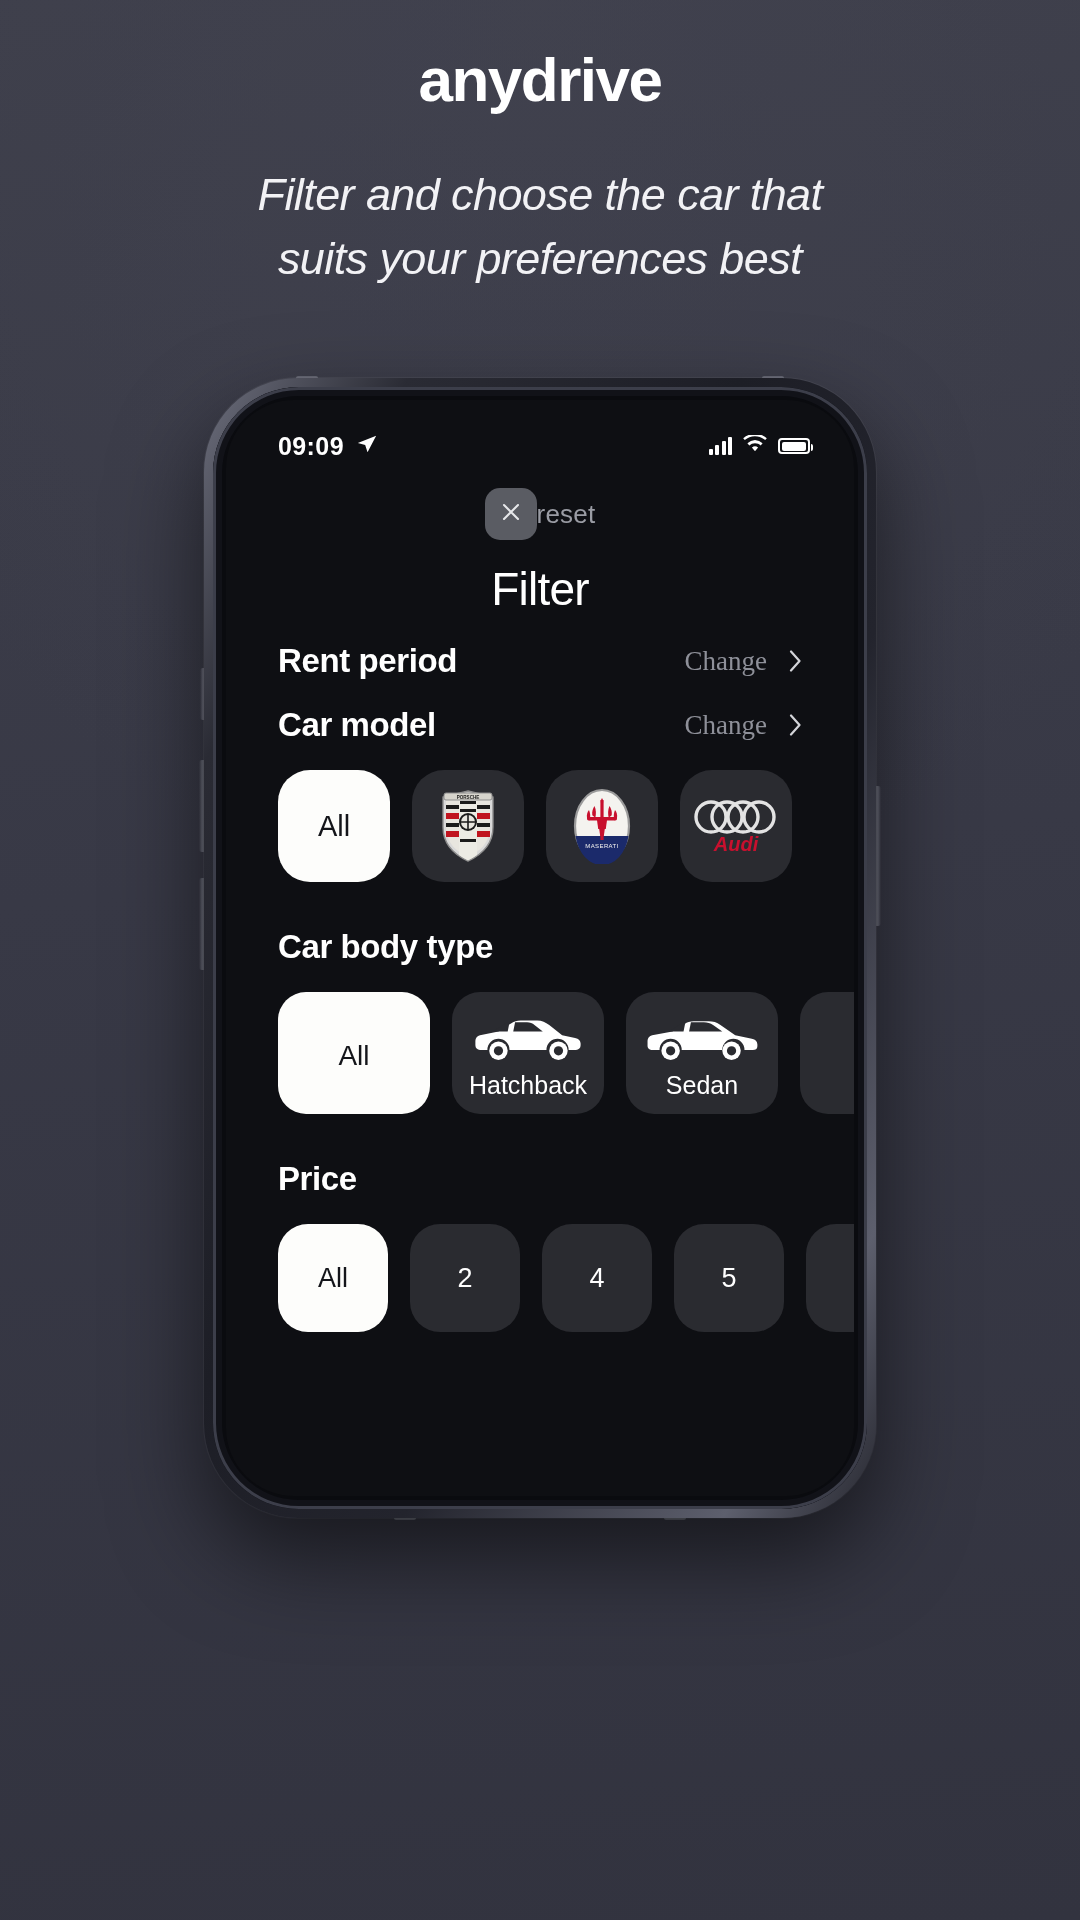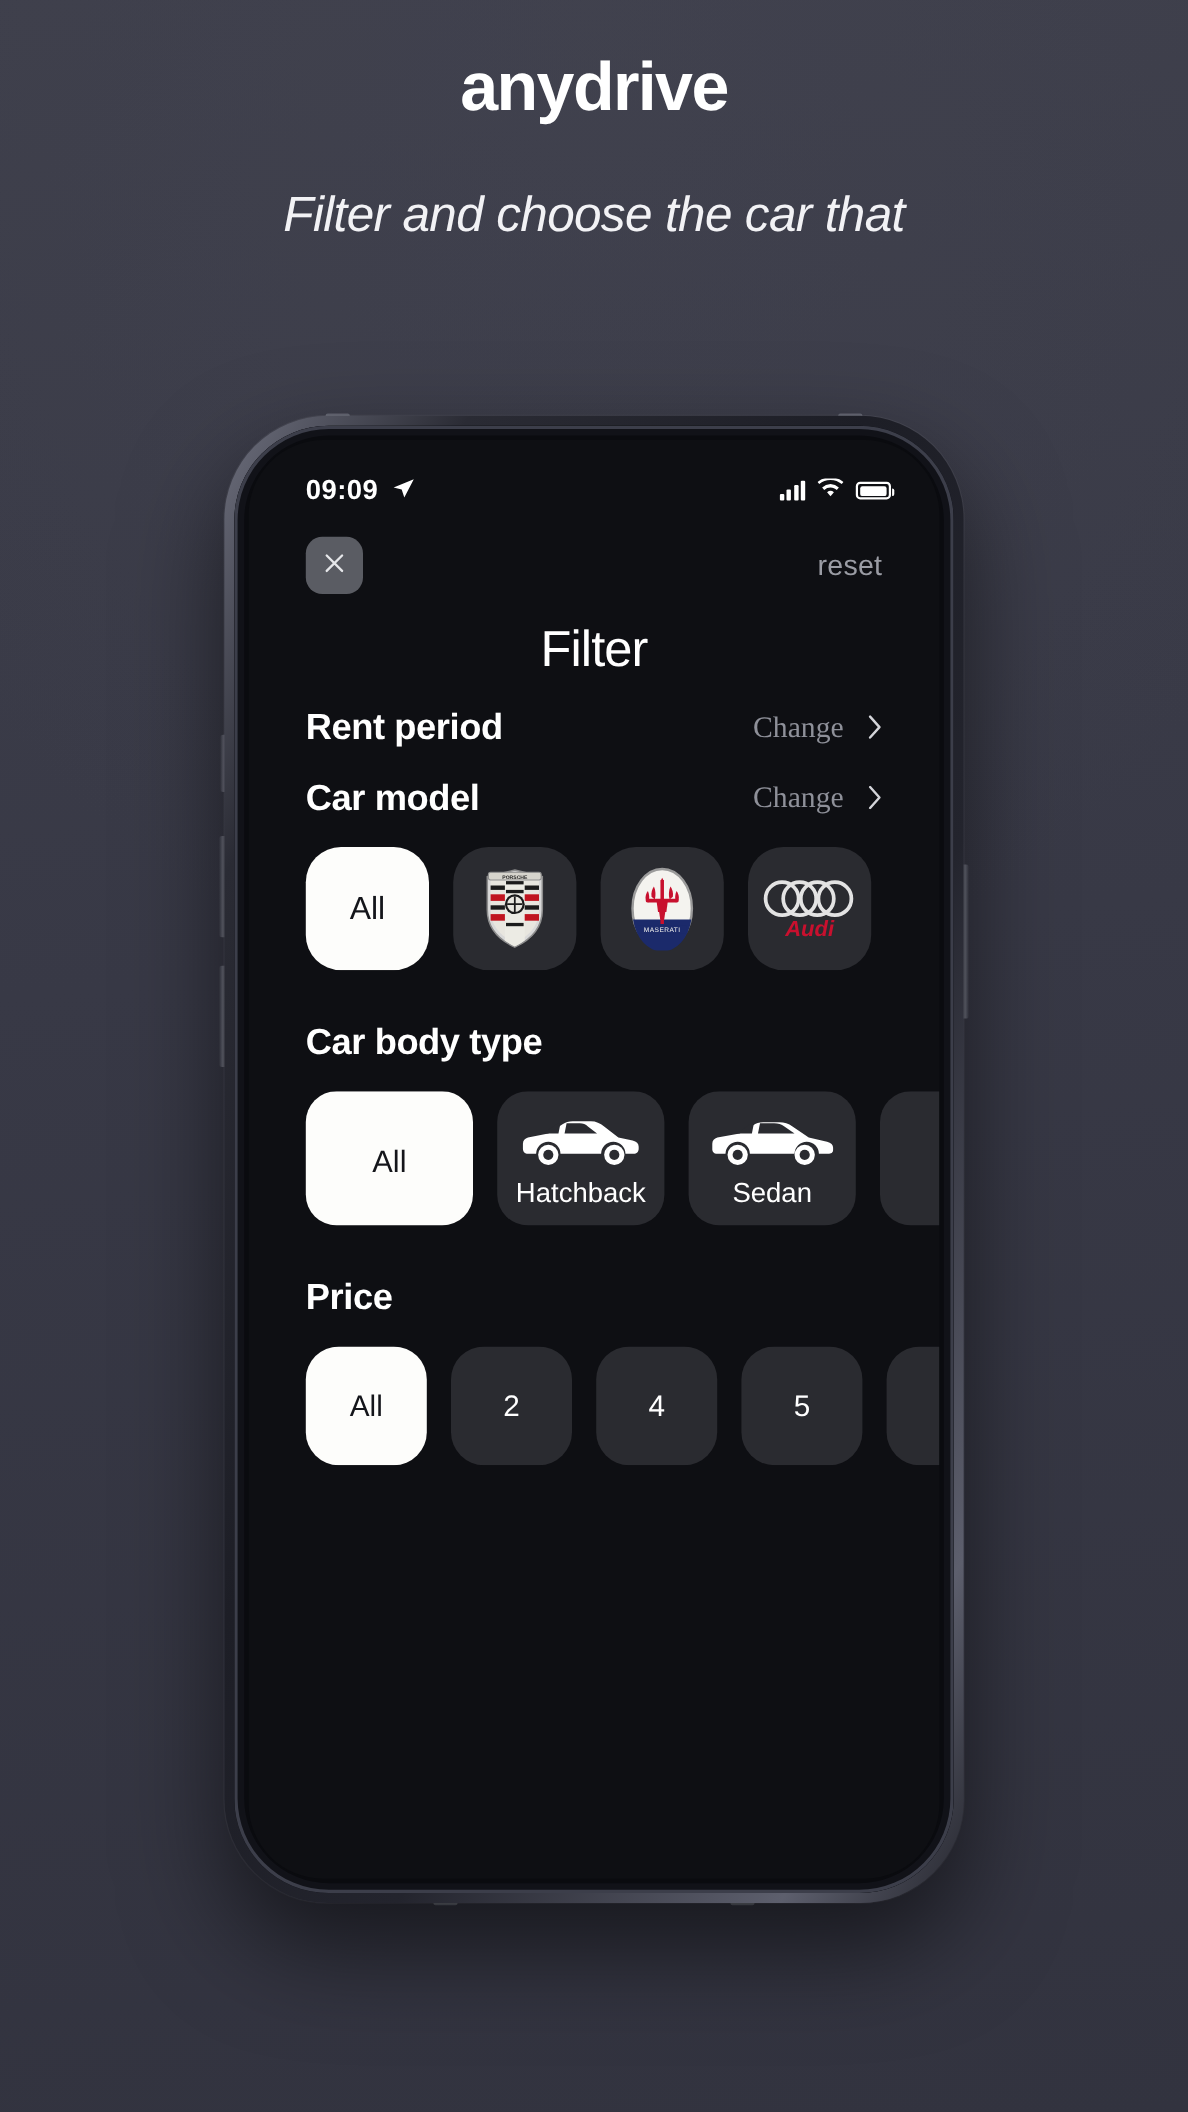--- a/index.html
+++ b/index.html
@@ -33,21 +33,21 @@
   }
   .hero-sub .l { display:block;font-style:italic; }
 
   
   .phone-wrap {
     position:absolute;
     left:50%;
     top:378px;
     transform:translateX(-50%);
     width:672px;
-    height:1352px;
+    height:1140px;
   }
   .phone-frame {
     position:absolute; inset:0;
     border-radius:94px;
     background:linear-gradient(118deg,#6d6f7d 0%,#2a2b34 16%,#1d1e26 42%,#23242d 63%,#63custom 63%,#5d5f6d 88%,#26272f 100%);
     background:linear-gradient(118deg,#6d6f7d 0%,#2a2b34 16%,#1d1e26 42%,#23242d 63%,#5d5f6d 88%,#26272f 100%);
     box-shadow:0 40px 90px rgba(0,0,0,.55), 0 0 0 1px rgba(255,255,255,.06);
     padding:13px;
   }
   .phone-frame-inner {
@@ -93,21 +93,21 @@
   .sig i:nth-child(3){height:14px}
   .sig i:nth-child(4){height:18px}
   .batt { width:32px; height:16px; border:2px solid #fff; border-radius:4px; position:relative; }
   .batt::after { content:""; position:absolute; right:-5px; top:4px; width:2.5px; height:7px; background:#fff; border-radius:0 2px 2px 0; }
   .batt i { position:absolute; left:1.5px; top:1.5px; bottom:1.5px; width:86%; background:#fff; border-radius:2px; display:block; }
 
   
   .screen-body { padding:14px 0 0 0; height:100%; }
   .row-pad { padding:0 52px; }
 
-  .top-row { display:flex; align-items:center; justify-content:space-between; }
+  .top-row { display:flex; align-items:center; justify-content:center; }
   .close-btn {
     width:52px; height:52px; border-radius:15px;
     background:#5a5c63;
     display:flex; align-items:center; justify-content:center;
   }
   .close-btn svg { width:24px; height:24px; }
   .reset-link { font-size:26px; color:#9a9ca4; letter-spacing:.2px; }
 
   .filter-title {
     margin-top:22px;
@@ -188,20 +188,21 @@
   .knob-min { left:13%; }
   .knob-max { left:74%; }
 </style>
 </head>
 <body>
 
 <div class="hero">
   <div class="brand-title">anydrive</div>
   <div class="hero-sub">
     <span class="l">Filter and choose the car that</span>
+    <span class="l">suits your preferences best</span>
   </div>
 </div>
 
 <div class="phone-wrap">
   <div class="ant ant-t1"></div>
   <div class="ant ant-t2"></div>
   <div class="ant ant-b1"></div>
   <div class="ant ant-b2"></div>
   <div class="btn-side btn-left-1"></div>
   <div class="btn-side btn-left-2"></div>

